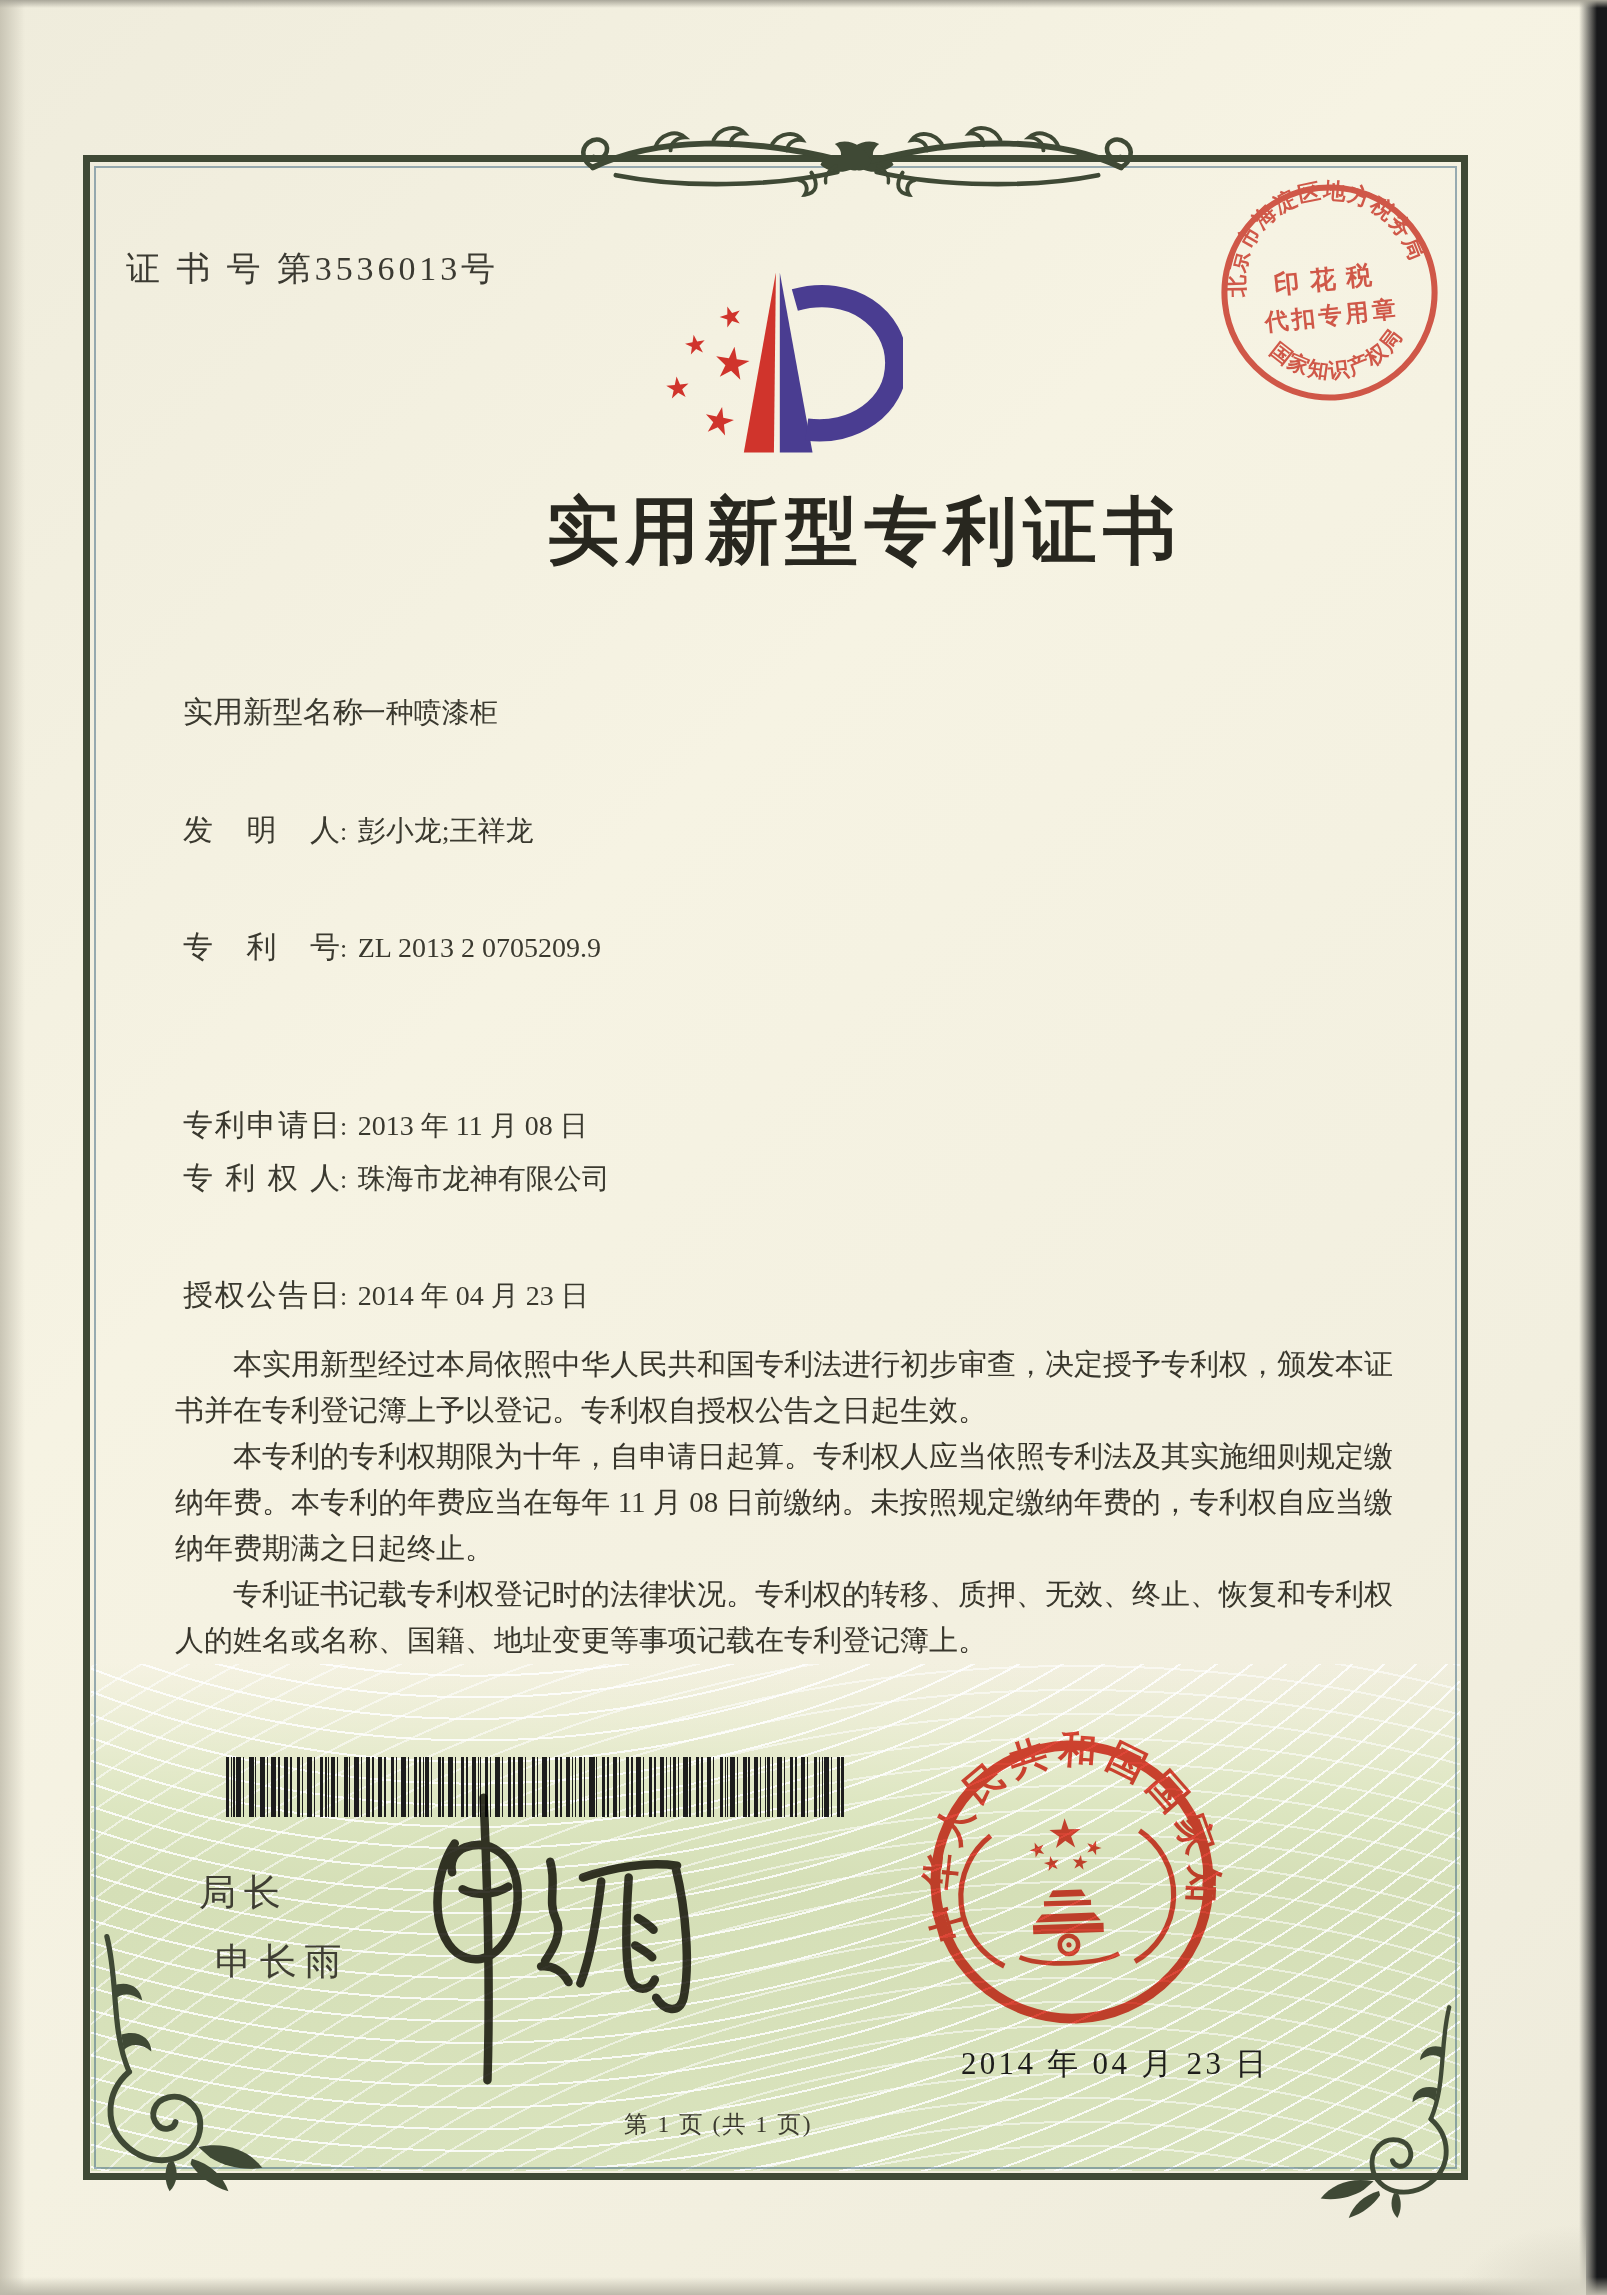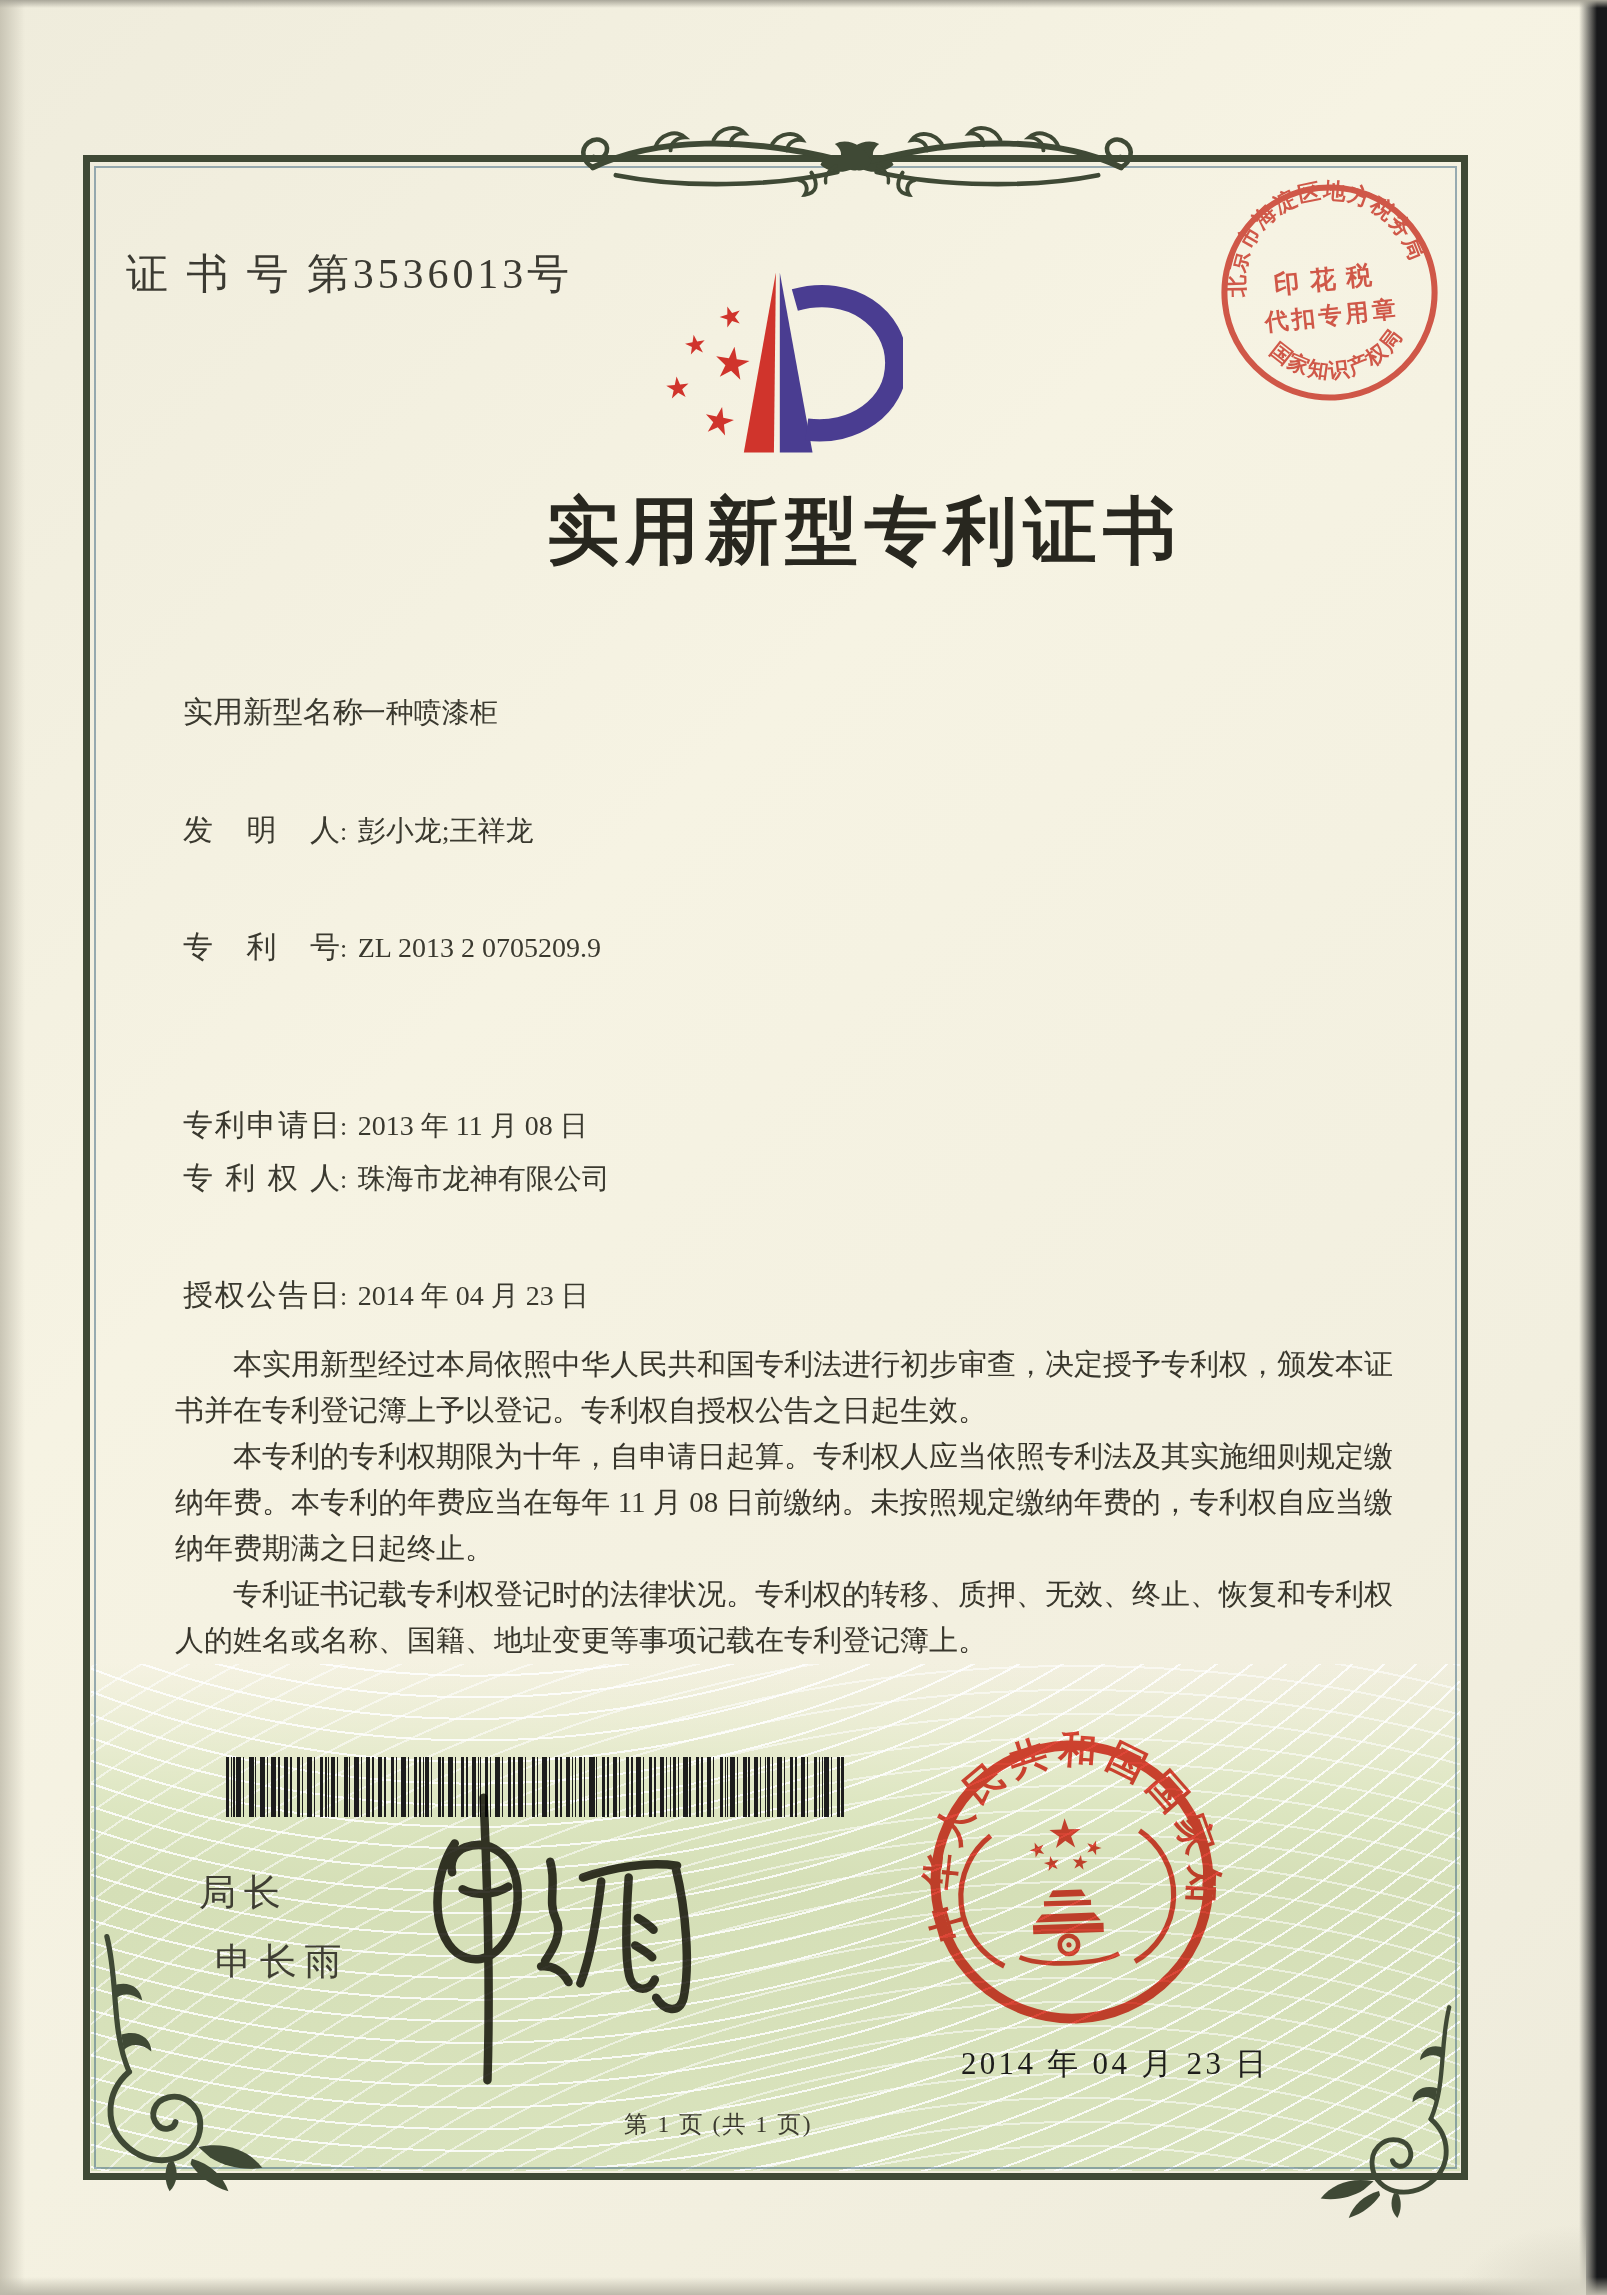--- a/index.html
+++ b/index.html
@@ -22,21 +22,21 @@
 
   
   #waveband{position:absolute;left:91px;top:1664px;width:1369px;height:507px;
     background:
       repeating-radial-gradient(circle 1700px at 28% -981px, rgba(255,255,255,0) 0 19.6px, rgba(255,255,255,.85) 19.6px 21.6px),
       repeating-radial-gradient(circle 1700px at 72% 1537px, rgba(255,255,255,0) 0 22px, rgba(255,255,255,.55) 22px 24px),
       linear-gradient(180deg, rgba(226,233,199,0) 0px, rgba(226,233,199,.5) 62px, #dde6c1 141px, #d5dfb7 222px, #d9e3bd 100%);
   }
 
   .abs{position:absolute;}
-  #cert-no{left:126px;top:246px;font-size:42px;letter-spacing:3.9px;color:#3b3a32;}
+  #cert-no{left:126px;top:246px;font-size:34px;letter-spacing:3.9px;color:#3b3a32;}
   #title{left:83px;top:483px;width:1563px;text-align:center;font-size:73px;font-weight:700;
          letter-spacing:6.5px;color:#28271f;}
 
   .field-row{position:absolute;left:175px;white-space:nowrap;color:#3a392f;}
   .field-label{display:inline-block;width:157px;font-size:30px;text-align:justify;text-align-last:justify;margin-left:8px;}
   .field-colon{font-size:26px;}
   .field-value{font-size:28px;margin-left:10.5px;}
 
   #body-text{left:175px;top:1341px;width:1218px;color:#38362c;font-size:29px;line-height:46px;
              text-align:justify;}

